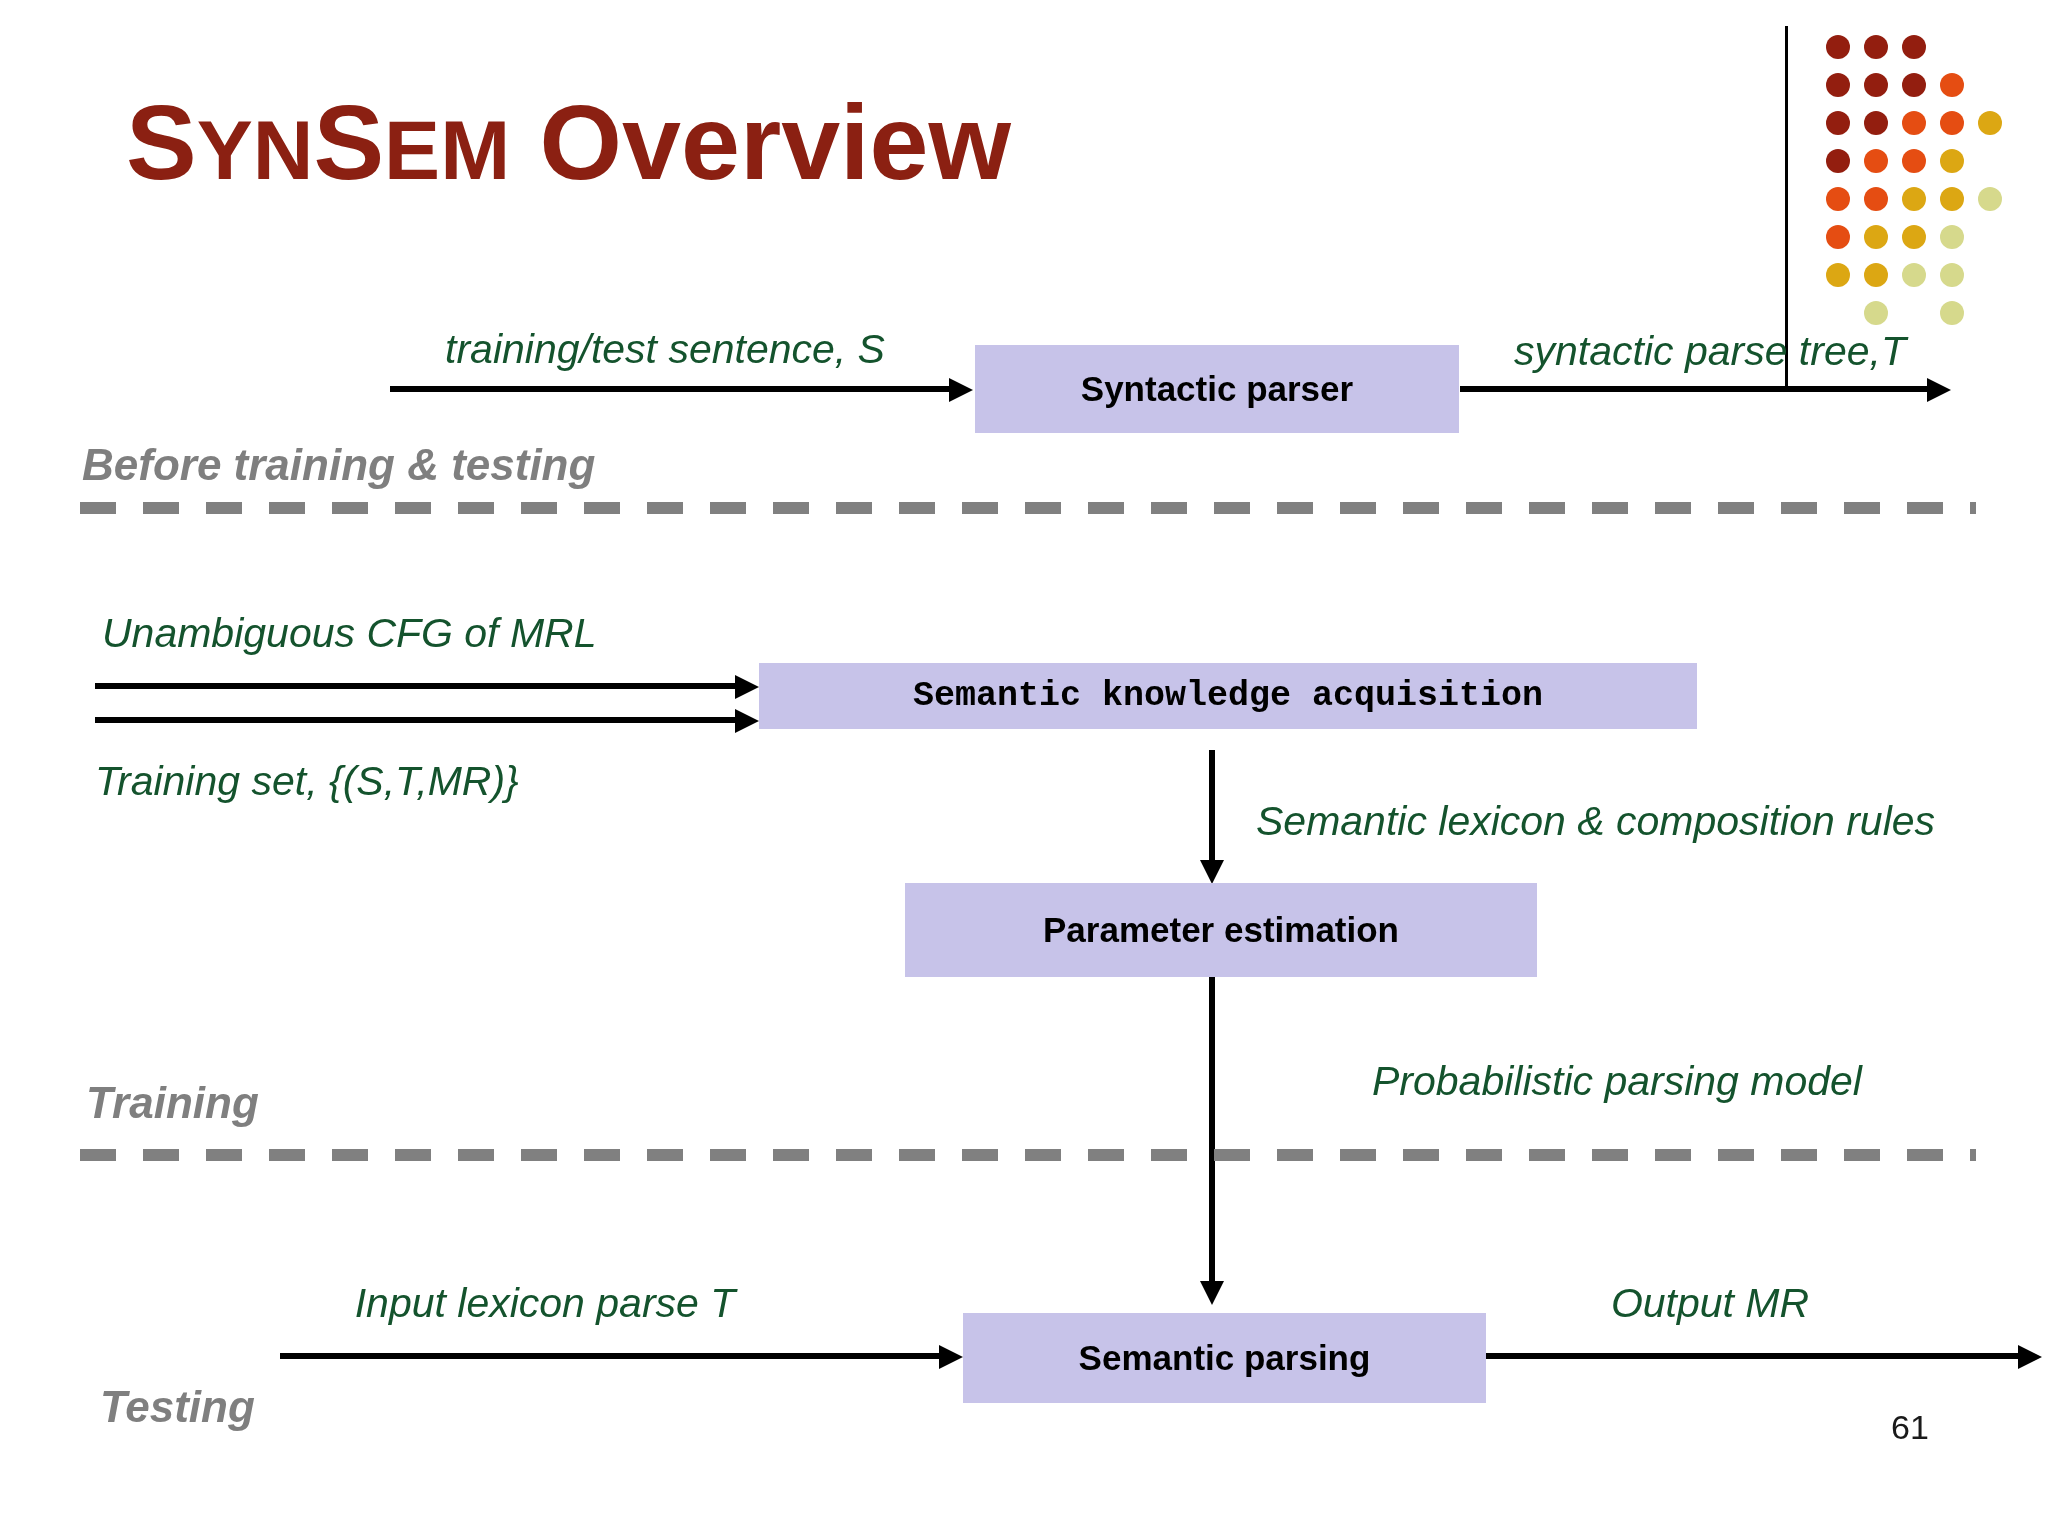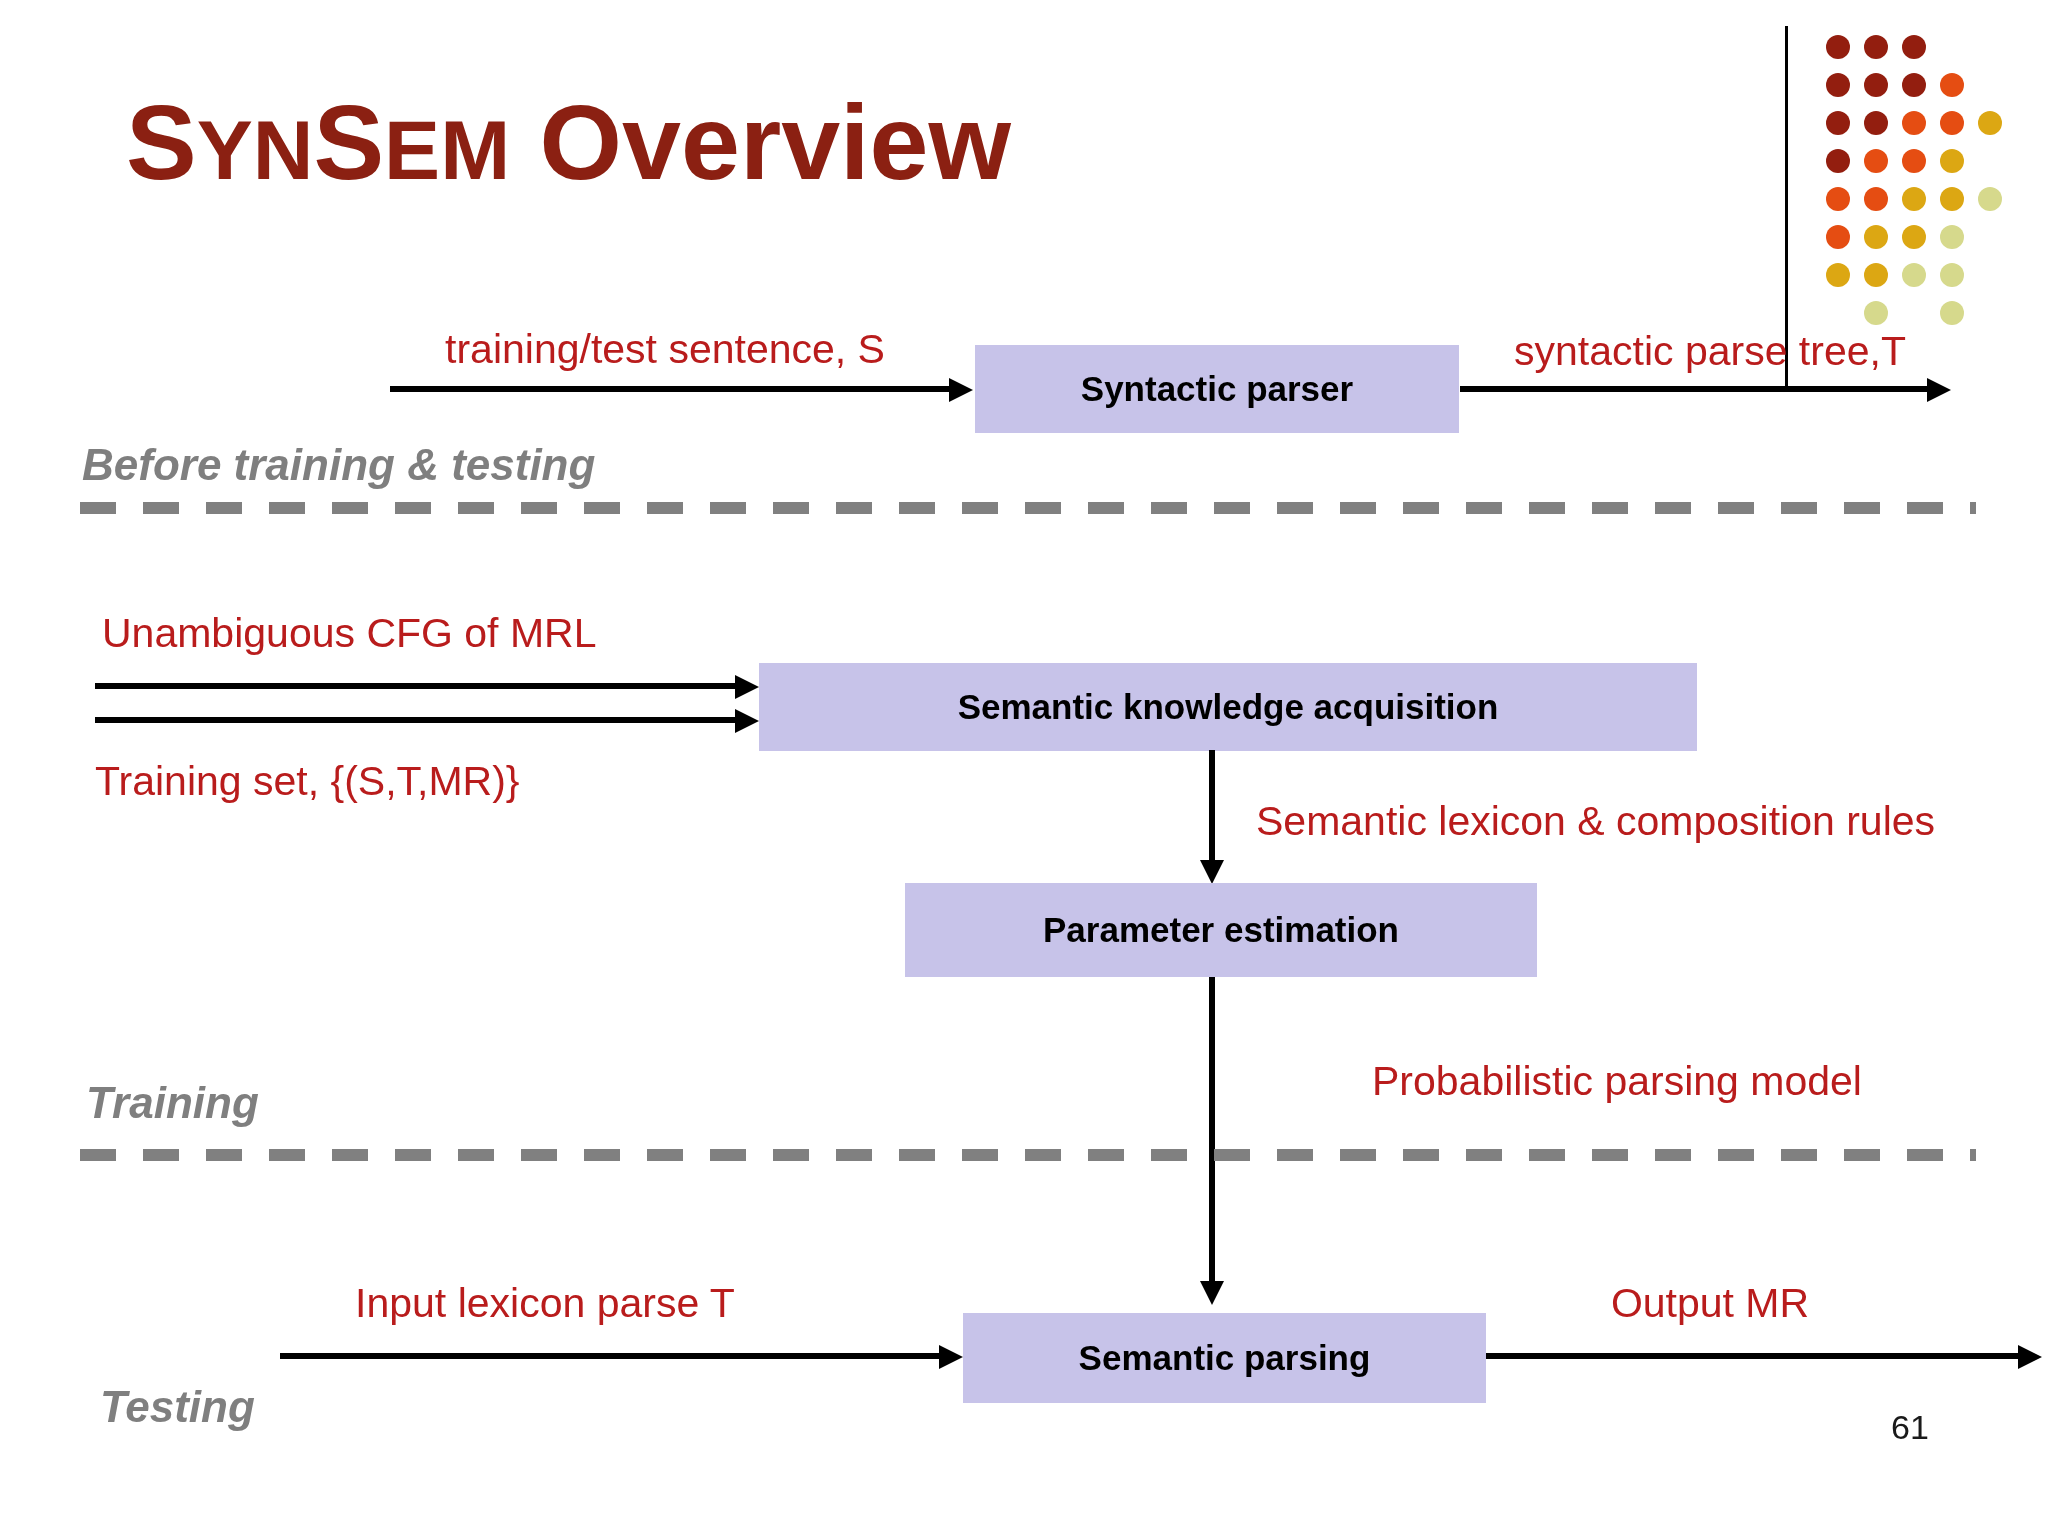--- a/index.html
+++ b/index.html
@@ -15,21 +15,21 @@
   .t-big   { font-size:106px; }
   .t-small { font-size:84px;text-align:right; }
   
   .box {
     position:absolute; background:var(--box-fill); color:#000;
     font-weight:bold; font-size:35px;
     display:flex; align-items:center; justify-content:center; white-space:nowrap;
   }
   
   .flow-label {
-    position:absolute; font-size:41px; color:#b91c1c;
+    position:absolute; font-style:italic; font-size:41px; color:#14532d;
     white-space:nowrap;
   }
   .centered { text-align:center; }
   
   .phase-label {
     position:absolute; font-style:italic; font-weight:bold; font-size:44px;
     color:var(--phase-label); white-space:nowrap;
   }
   
   .divider {
@@ -111,21 +111,21 @@
   <div class="phase-label" style="left:82px; top:440px;">Before training &amp; testing</div>
   <div class="divider" style="left:80px; top:502px; width:1896px;"></div>
 
   <div class="flow-label" style="left:102px; top:610px;">Unambiguous CFG of MRL</div>
   <div class="hline" style="left:95px; top:683px; width:642px;"></div>
   <div class="head-right" style="left:735px; top:675px;"></div>
   <div class="hline" style="left:95px; top:717px; width:642px;"></div>
   <div class="head-right" style="left:735px; top:709px;"></div>
   <div class="flow-label" style="left:95px; top:758px;">Training set, {(S,T,MR)}</div>
 
-  <div class="box" style="left:759px; top:663px; width:938px; height:88px;">Semantic knowledge acquisition</div>
+  <div class="box" style="left:759px; top:663px; width:938px; height:66px;font-family:Liberation Mono, monospace;">Semantic knowledge acquisition</div>
 
   <div class="vline" style="left:1209px; top:750px; height:112px;"></div>
   <div class="head-down" style="left:1200px; top:860px;"></div>
   <div class="flow-label" style="left:1256px; top:798px;">Semantic lexicon &amp; composition rules</div>
 
   <div class="box" style="left:905px; top:883px; width:632px; height:94px;">Parameter estimation</div>
 
   <div class="vline" style="left:1209px; top:977px; height:306px;"></div>
   <div class="head-down" style="left:1200px; top:1281px;"></div>
   <div class="flow-label" style="left:1372px; top:1032px;margin-top:26px;">Probabilistic parsing model</div>

